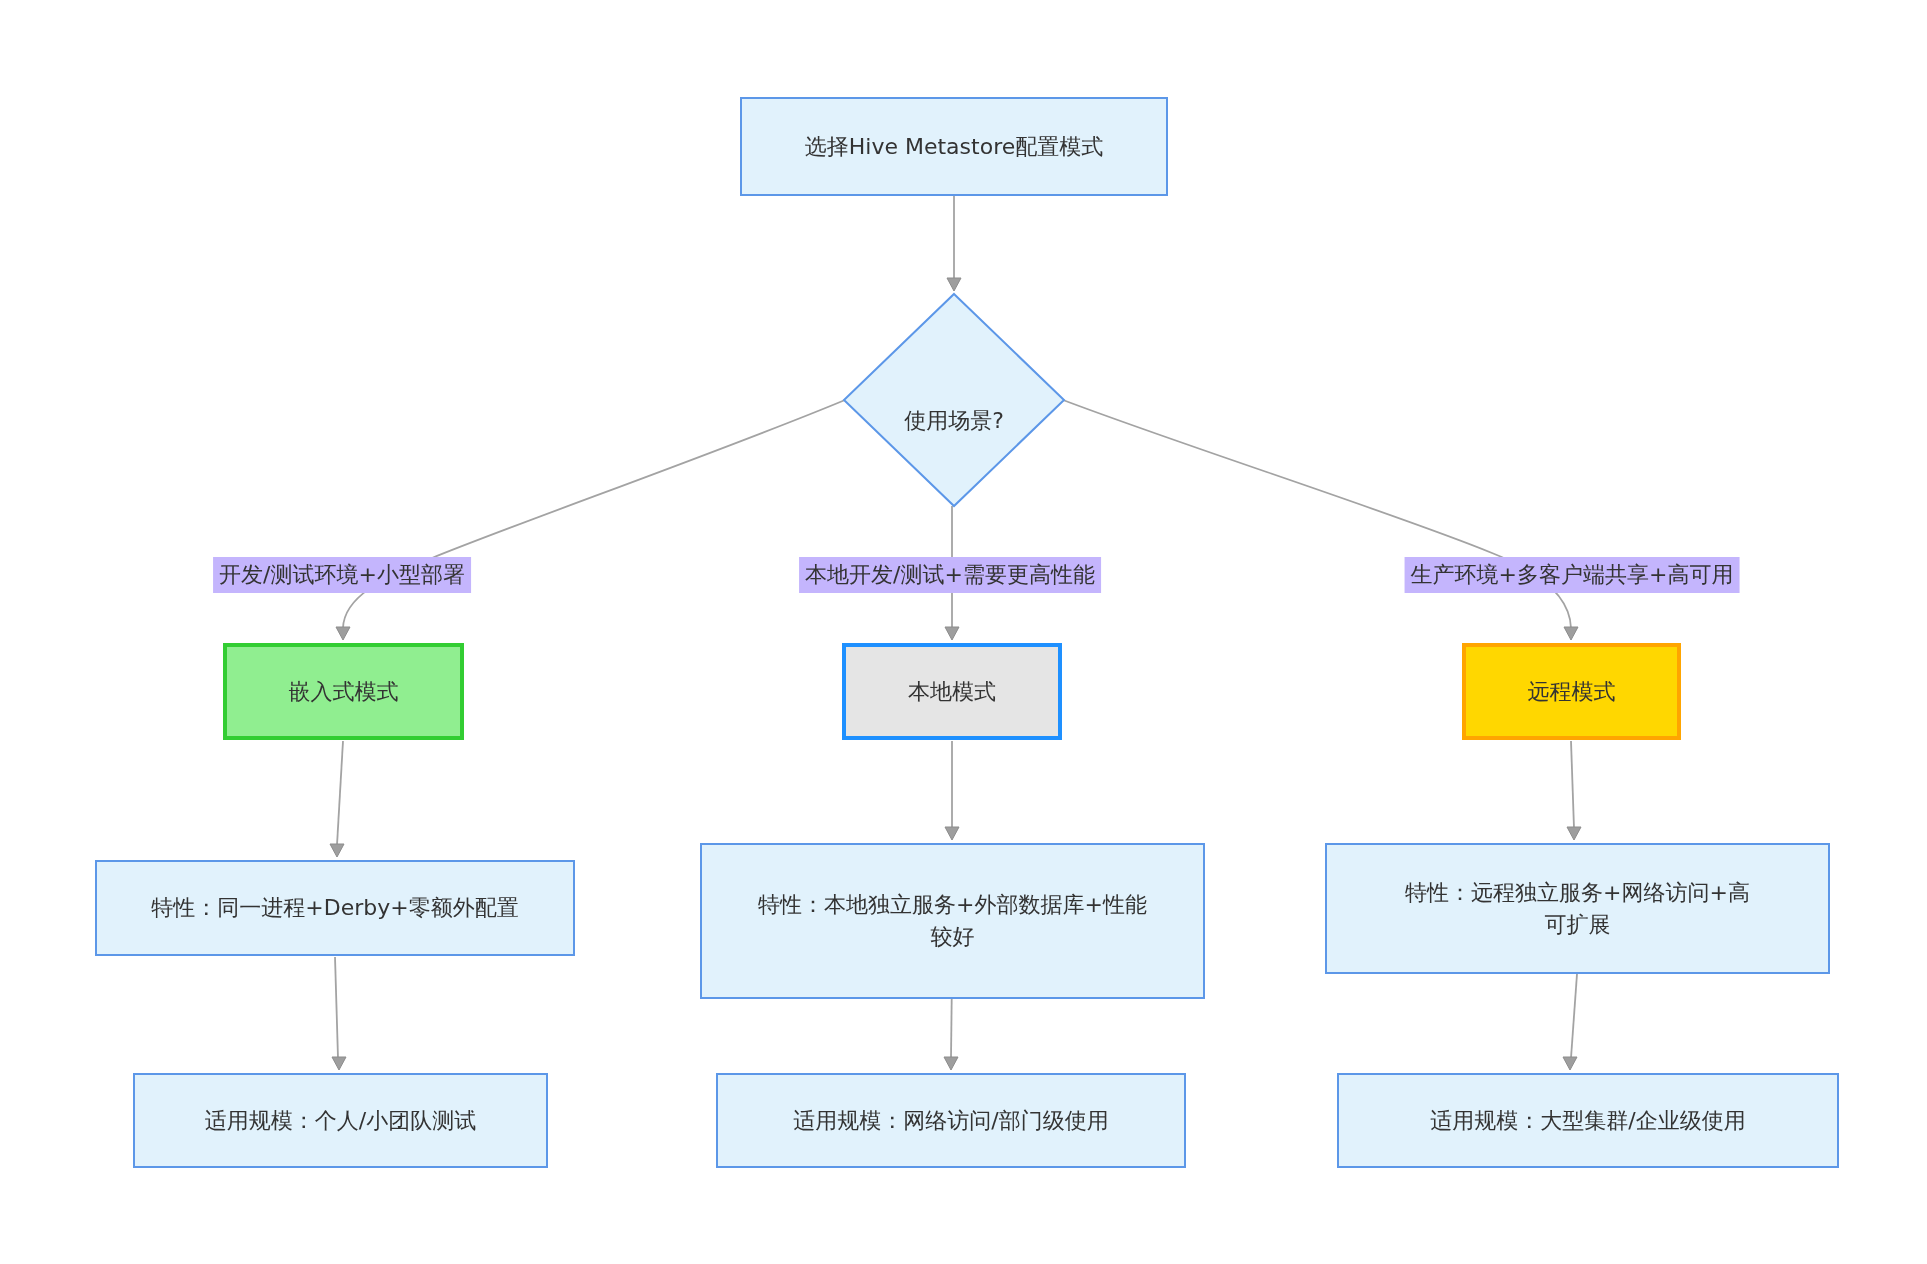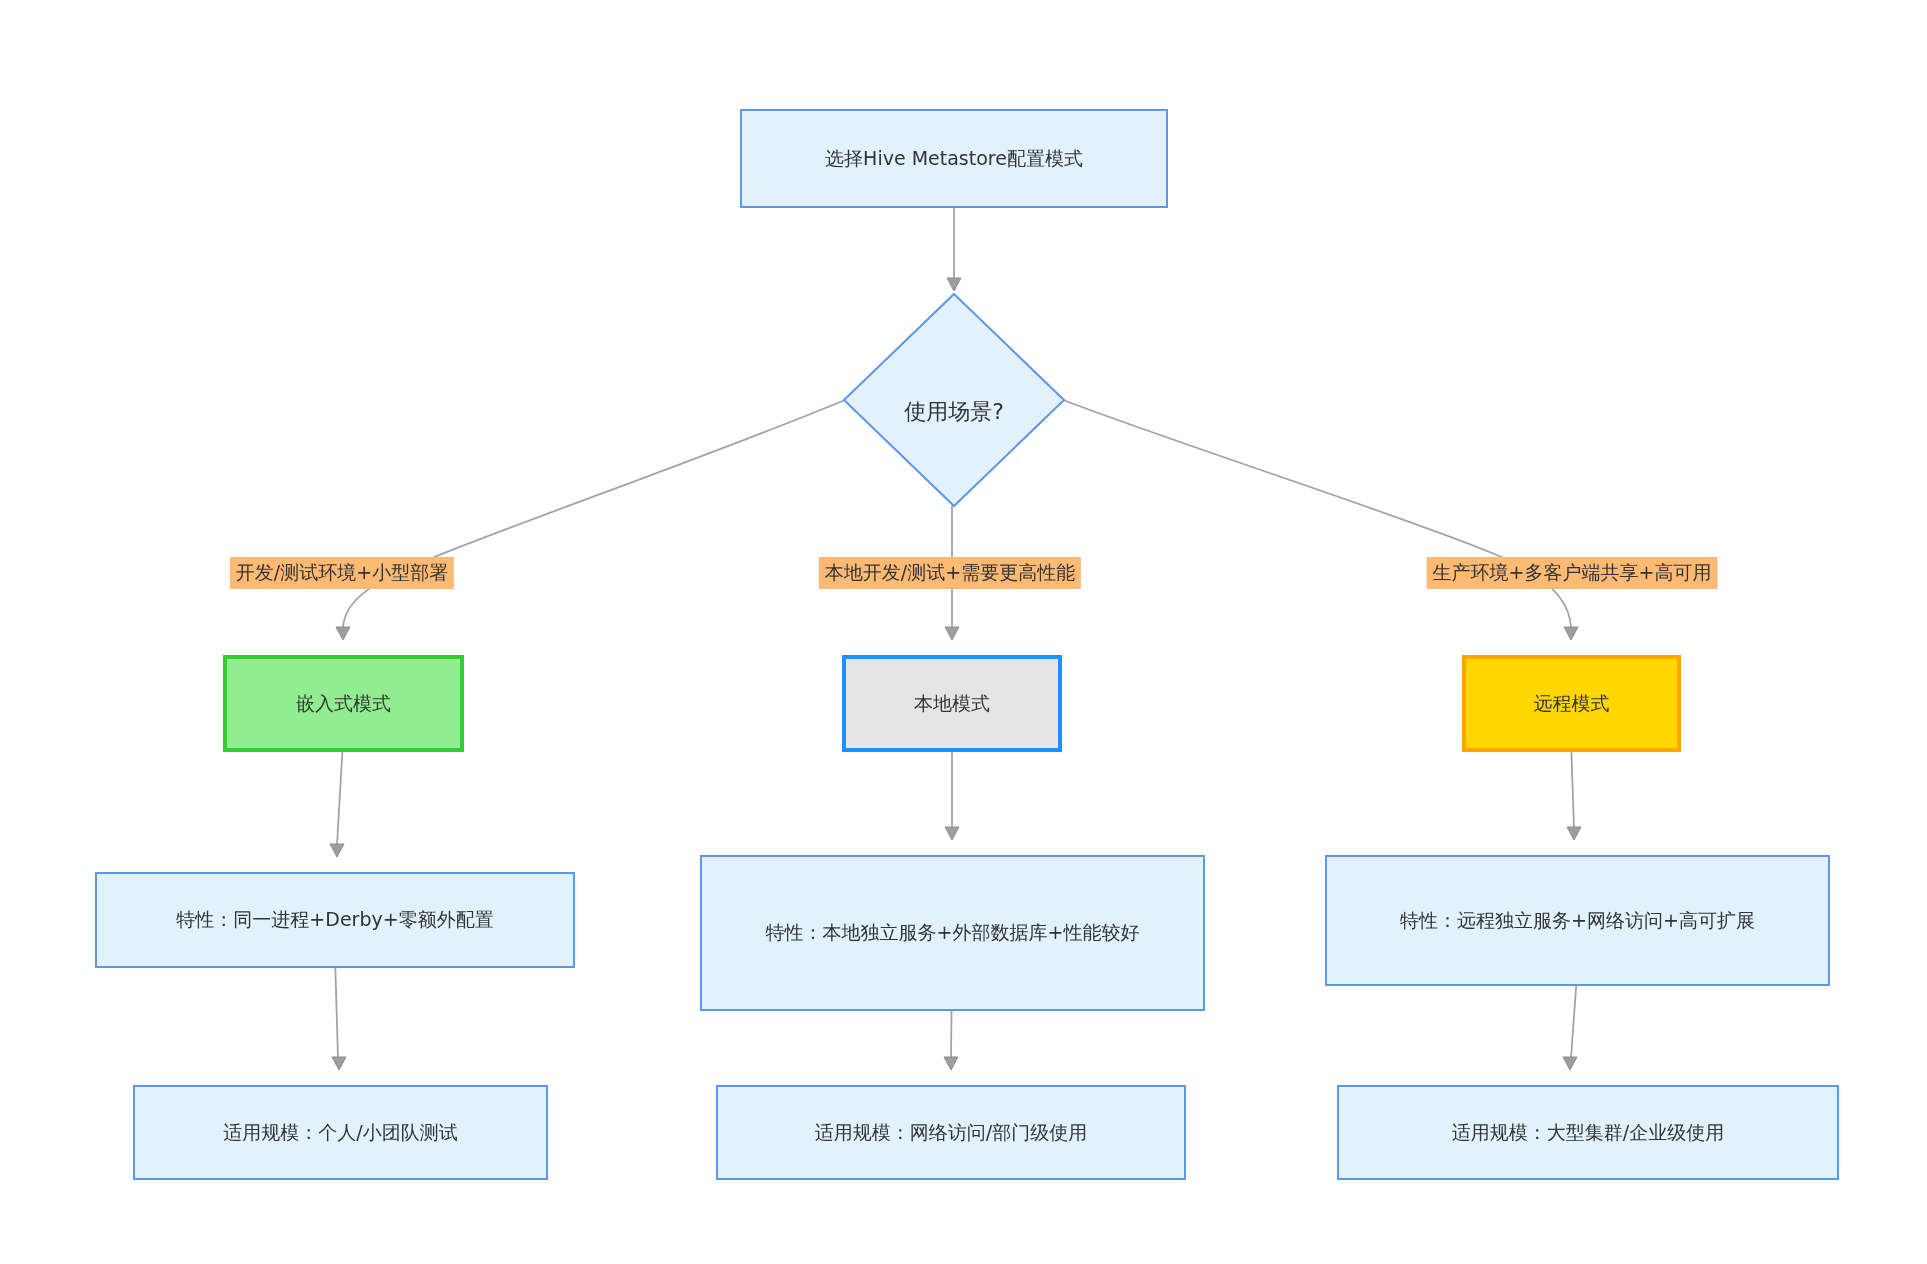--- a/index.html
+++ b/index.html
@@ -17,46 +17,45 @@
   .arrowhead { fill: #9e9e9e; stroke: #8c8c8c; stroke-width: 1; }
   .node {
     position: absolute;
     box-sizing: border-box;
     display: flex;
     align-items: center;
     justify-content: center;
     text-align: center;
     background: #e1f2fc;
     border: 2px solid #5c97e8;
-    font-size: 19px;
+    font-size: 22px;
     line-height: 1.45;
     color: #333333;
-    margin-top: 12px;
   }
   .mode { border-width: 4px; }
   .mode.embedded { background: #90EE90; border-color: #32CD32; }
   .mode.local    { background: #e5e5e5; border-color: #1E90FF; }
   .mode.remote   { background: #FFD700; border-color: #FFA500; }
   .diamond-label {
     position: absolute;
     background: transparent;
     border: none;
     display: flex;
     align-items: center;
     justify-content: center;
     font-size: 22px;
     color: #333333;
   }
   .edge-label {
     position: absolute;
     top: 557px;
     transform: translateX(-50%);
-    background: #fdba74;
+    background: #c4b5fd;
     padding: 3px 6px;
-    font-size: 19px;
+    font-size: 22px;
     white-space: nowrap;
     color: #333333;
   }
 </style>
 </head>
 <body>
 
 <div id="canvas">
 
   <svg id="edges" xmlns="http://www.w3.org/2000/svg">
@@ -89,21 +88,21 @@
     <polygon class="arrowhead" points="944,1057 958,1057 951,1070"></polygon>
 
     <path class="edge" d="M1577,974 C1575,1002 1573,1030 1571,1058"></path>
     <polygon class="arrowhead" points="1563,1057 1577,1057 1570,1070"></polygon>
 
     <polygon points="954,294 1064,400 954,506 844,400" fill="#e1f2fc" stroke="#5c97e8" stroke-width="2"></polygon>
   </svg>
 
   <div class="node" style="left:740px; top:97px; width:428px; height:99px;">选择Hive Metastore配置模式</div>
 
-  <div class="diamond-label" style="left:854px; top:393px; width:200px; height:38px;">使用场景?</div>
+  <div class="diamond-label" style="left:854px; top:402px; width:200px; height:38px;">使用场景?</div>
 
   <span class="edge-label" style="left:342px;">开发/测试环境+小型部署</span>
   <span class="edge-label" style="left:950px;">本地开发/测试+需要更高性能</span>
   <span class="edge-label" style="left:1572px;">生产环境+多客户端共享+高可用</span>
 
   <div class="node mode embedded" style="left:223px; top:643px; width:241px; height:97px;">嵌入式模式</div>
   <div class="node mode local" style="left:842px; top:643px; width:220px; height:97px;">本地模式</div>
   <div class="node mode remote" style="left:1462px; top:643px; width:219px; height:97px;">远程模式</div>
 
   <div class="node" style="left:95px; top:860px; width:480px; height:96px;">特性：同一进程+Derby+零额外配置</div>

